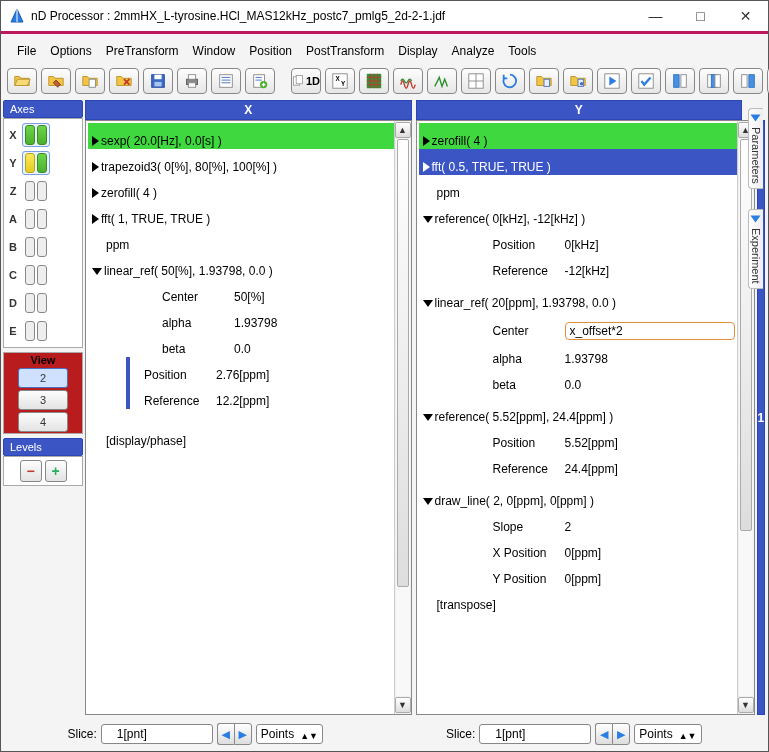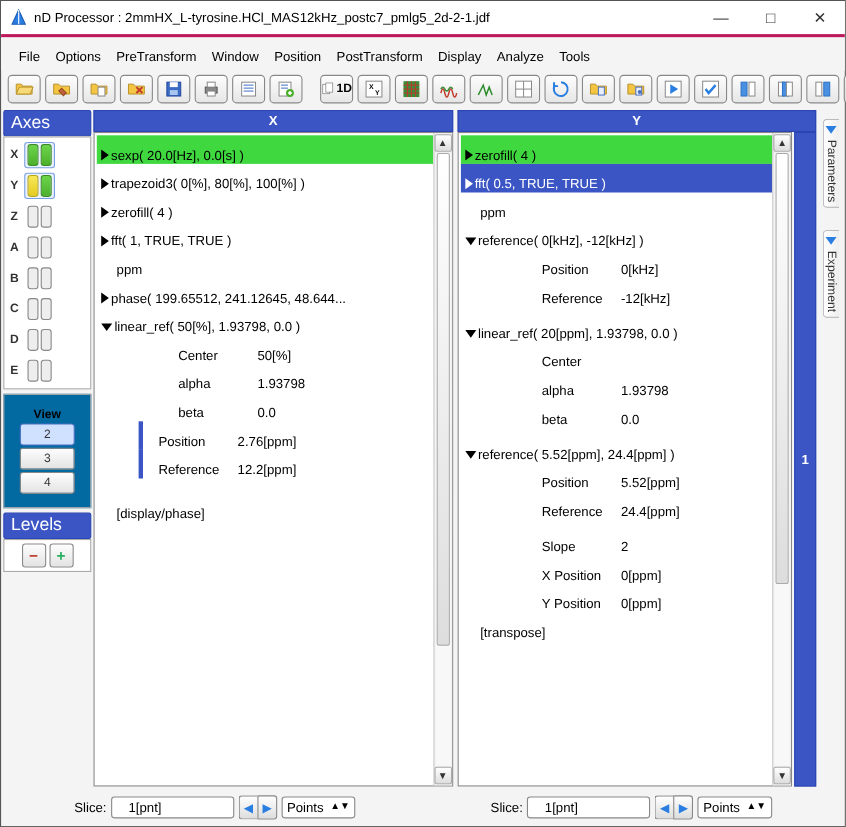--- a/index.html
+++ b/index.html
@@ -15,30 +15,30 @@
   .menuitem { padding:2px 6px; }
   .toolbar-area { padding:4px 6px; display:flex; flex-direction:row; gap:4px; }
   .toolbar-row { display:flex; gap:4px; }
   .toolbar-row .sep { width:8px; }
   .btn { width:30px; height:26px; border:1px solid #888; border-radius:4px; background:linear-gradient(#fdfdfd,#e6e6e6); display:flex; align-items:center; justify-content:center; box-sizing:border-box; }
   .btn svg { width:18px; height:18px; }
   .btn .txt { font-weight:bold; font-size:11px; }
   .toolbar-row2 .btn { width:30px; height:26px; }
   .content { flex:1; display:flex; min-height:0; padding:2px 2px 2px 2px; gap:2px; }
   .left-col { width:80px; display:flex; flex-direction:column; gap:4px; }
-  .panel-header { background:#3b56c4; color:#fff; font-size:16px; padding:2px 6px; border:1px solid #2b46b4; border-radius:2px; }
+  .panel-header { background:#3b56c4; color:#fff; font-size:11px; padding:2px 6px; border:1px solid #2b46b4; border-radius:2px; }
   .axes-body { border:1px solid #aaa; background:#fff; padding:3px; display:flex; flex-direction:column; gap:2px; }
   .axisrow { display:flex; align-items:center; gap:3px; padding:1px 0;}
   .axisrow .label { width:12px; text-align:center; font-weight:bold; color:#333; font-size:11px; }
   .track { width:8px; height:18px; border:1px solid #888; border-radius:3px; background:#eee; display:inline-block; }
   .track.green { background:linear-gradient(#6cd64a,#4caf2c); border-color:#3a8c22;}
   .track.yellow { background:linear-gradient(#f8e85a,#e6cc20); border-color:#b8a818;}
   .axis-btn { display:flex; gap:2px; padding:1px 2px; border:1px solid transparent; border-radius:3px; }
   .axis-btn.sel { border:1px solid #7aa0e0; background:#eaf1ff; }
-  .view-section { border:1px solid #aaa; background:#0369a1; padding:12px; display:flex; flex-direction:column; align-items:center; gap:2px; }
+  .view-section { border:1px solid #aaa; background:#b91c1c; padding:1px; display:flex; flex-direction:column; align-items:center; gap:2px; }
   .view-title { font-weight:bold; font-size:11px; align-self:center; }
   .view-btn { width:48px; height:18px; border:1px solid #888; border-radius:3px; background:linear-gradient(#fdfdfd,#e3e3e3); display:flex; align-items:center; justify-content:center; font-size:11px; color:#333; }
   .view-btn.sel { background:#d0e0ff; border-color:#4a70c4; }
   .levels-body { border:1px solid #aaa; background:#fff; padding:3px; display:flex; gap:3px; justify-content:center; }
   .sqbtn { width:20px; height:20px; border:1px solid #888; border-radius:3px; background:linear-gradient(#fdfdfd,#e3e3e3); display:flex; align-items:center; justify-content:center; font-weight:bold; font-size:14px; }
   .sqbtn.minus { color:#c0392b; }
   .sqbtn.plus  { color:#27ae60; }
 
   .center-cols { flex:1; display:flex; gap:4px; min-width:0; }
   .list-panel { flex:1; display:flex; flex-direction:column; min-width:0; }
@@ -69,21 +69,21 @@
 
   .side-index { width:18px; background:#3b56c4; color:#fff; display:flex; align-items:center; justify-content:center; font-weight:bold; border:1px solid #2b46b4; margin-left:2px; }
   
   .bottom-bar { height:30px; display:flex; align-items:center; justify-content:space-around; padding:2px 10px; gap:10px; }
   .slice-group { display:flex; align-items:center; gap:4px; }
   .slice-group input { width:80px; border:1px solid #888; border-radius:3px; padding:2px 15px; font-size:12px; }
   .spin { display:flex; }
   .spin .sp { width:16px; height:20px; border:1px solid #888; background:linear-gradient(#fff,#ddd); display:flex; align-items:center; justify-content:center; }
   .spin .sp:first-child{ border-radius:3px 0 0 3px; border-right:none; }
   .spin .sp:last-child { border-radius:0 3px 3px 0; }
-  .combo { display:flex; align-items:flex-start; border:1px solid #888; border-radius:3px; background:#fff; padding:2px 4px; gap:6px; }
+  .combo { display:flex; align-items:flex-end; border:1px solid #888; border-radius:3px; background:#fff; padding:2px 4px; gap:6px; }
   .combo .arr { font-size:9px; }
 
   .list-stack { display:flex; flex:1; min-height:0; }
   .list-stack .inner { flex:1; display:flex; flex-direction:column; min-height:0; }
 </style>
 </head>
 <body>
 
 <div class="window">
 
@@ -474,24 +474,20 @@
                   <div class="entry">
                     <span class="tri right"></span>
                     <span>zerofill( 4 )</span>
                   </div>
                   <div class="entry">
                     <span class="tri right"></span>
                     <span>fft( 1, TRUE, TRUE )</span>
                   </div>
                   <div class="entry lvl1">ppm</div>
                   <div class="entry">
-                    <span class="tri right"></span>
-                    <span>phase( 199.65512, 241.12645, 48.644...</span>
-                  </div>
-                  <div class="entry">
                     <span class="tri down"></span>
                     <span>linear_ref( 50[%], 1.93798, 0.0 )</span>
                   </div>
                   <div class="entry lvl2">
                     <span class="kv-label">Center</span>
                     <span>50[%]</span>
                   </div>
                   <div class="entry lvl2">
                     <span class="kv-label">alpha</span>
                     <span>1.93798</span>
@@ -551,20 +547,21 @@
                     <span class="kv-label">Reference</span>
                     <span>-12[kHz]</span>
                   </div>
                   <div style="height: 6px;"></div>
                   <div class="entry">
                     <span class="tri down"></span>
                     <span>linear_ref( 20[ppm], 1.93798, 0.0 )</span>
                   </div>
                   <div class="entry lvl2">
                     <span class="kv-label">Center</span>
+                    <input class="inline" value="x_offset*2" style="">
                   </div>
                   <div class="entry lvl2">
                     <span class="kv-label">alpha</span>
                     <span>1.93798</span>
                   </div>
                   <div class="entry lvl2">
                     <span class="kv-label">beta</span>
                     <span>0.0</span>
                   </div>
                   <div style="height: 6px;"></div>
@@ -574,20 +571,24 @@
                   </div>
                   <div class="entry lvl2">
                     <span class="kv-label">Position</span>
                     <span>5.52[ppm]</span>
                   </div>
                   <div class="entry lvl2">
                     <span class="kv-label">Reference</span>
                     <span>24.4[ppm]</span>
                   </div>
                   <div style="height: 6px;"></div>
+                  <div class="entry">
+                    <span class="tri down"></span>
+                    <span>draw_line( 2, 0[ppm], 0[ppm] )</span>
+                  </div>
                   <div class="entry lvl2">
                     <span class="kv-label">Slope</span>
                     <span>2</span>
                   </div>
                   <div class="entry lvl2">
                     <span class="kv-label">X Position</span>
                     <span>0[ppm]</span>
                   </div>
                   <div class="entry lvl2">
                     <span class="kv-label">Y Position</span>

